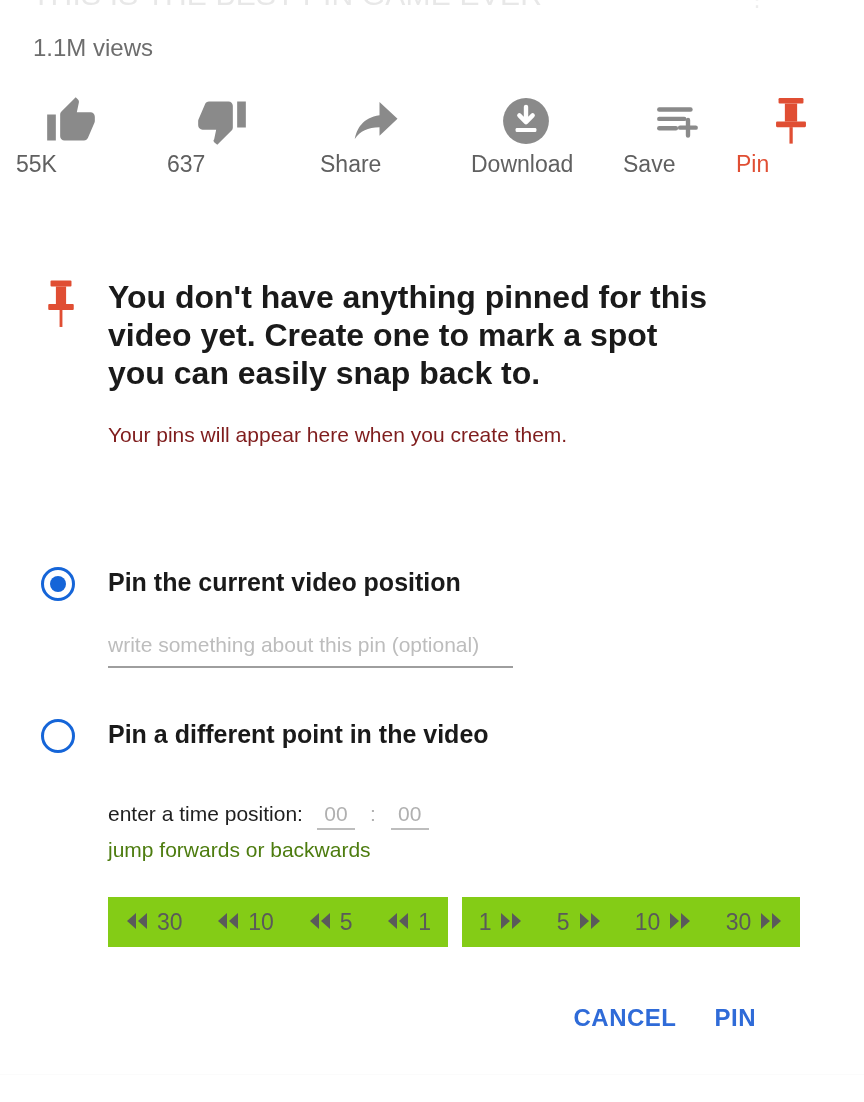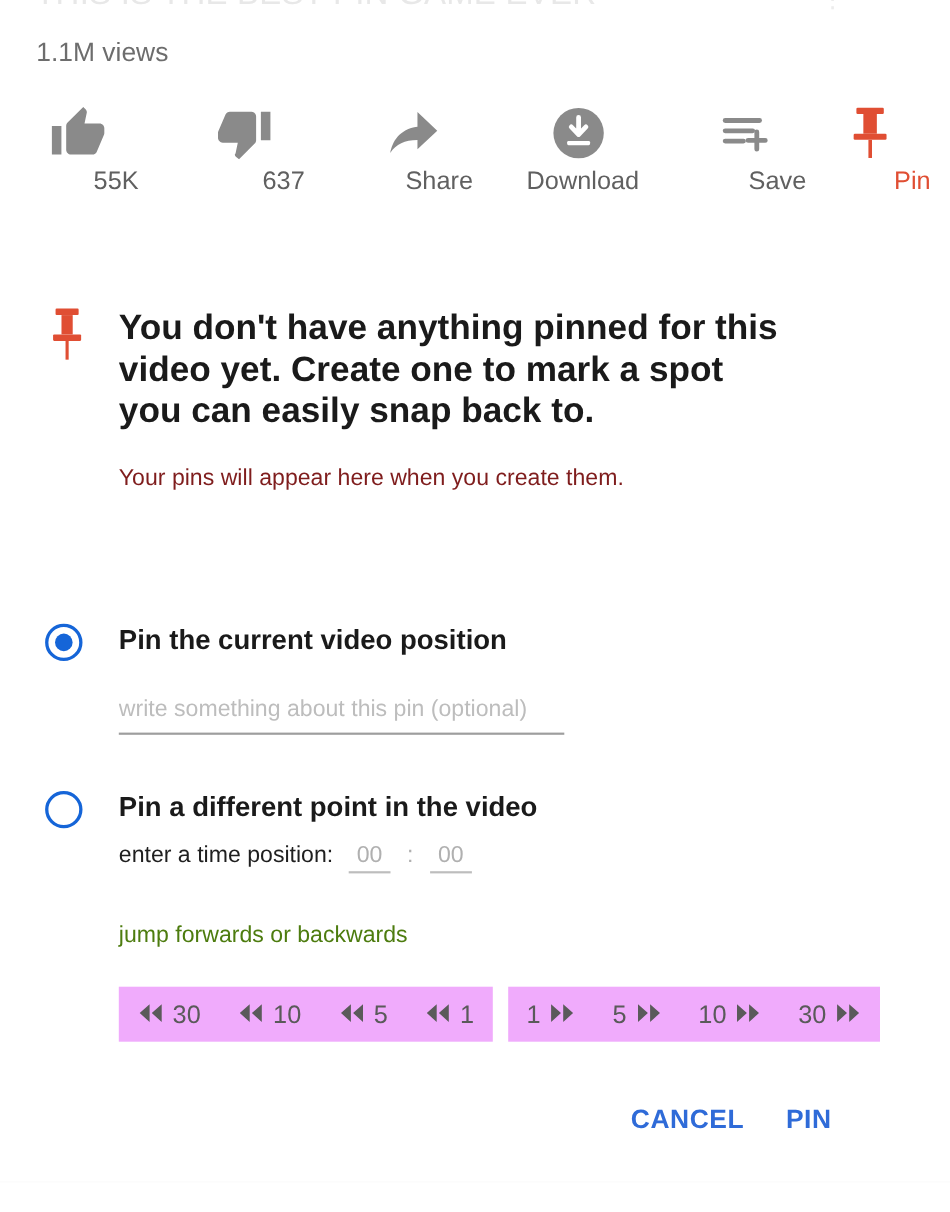--- a/index.html
+++ b/index.html
@@ -50,21 +50,21 @@
     position: absolute;
     left: 0; top: 92px;
     width: 864px;
     height: 104px;
   }
   .action {
     position: absolute;
     top: 0;
     width: 110px;
     height: 104px;
-    text-align: right;
+    text-align: left;
     cursor: pointer;
   }
   .action .ico {
     height: 58px;
     display: flex;
     align-items: center;
     justify-content: center;
   }
   .action .lbl {
     font-size: 23px;
@@ -136,21 +136,21 @@
     font-size: 21px;
     color: #555;
     outline: none;
     padding: 0 0 6px 0;
   }
   .note-input::placeholder { color: #bdbdbd; }
 
   
   .time-row {
     position: absolute;
-    left: 108px; top: 766px;
+    left: 108px; top: 802px;
     display: flex;
     align-items: baseline;
   }
   .time-row .lead {
     font-size: 21px;
     color: #1f1f1f;
   }
   .time-field {
     width: 38px;
     border: none;
@@ -175,21 +175,21 @@
     left: 108px; top: 838px;
     font-size: 21px;
     color: #4d7c0f;
   }
 
   
   .jump-group {
     position: absolute;
     top: 897px;
     height: 50px;
-    background: #f0abfc;
+    background: #84cc16;
     display: flex;
     align-items: center;
   }
   #jump-back { left: 108px; width: 340px; justify-content: space-around; }
   #jump-fwd  { left: 462px; width: 338px; justify-content: space-around; }
 
   .jump-btn {
     display: flex;
     align-items: center;
     gap: 8px;

